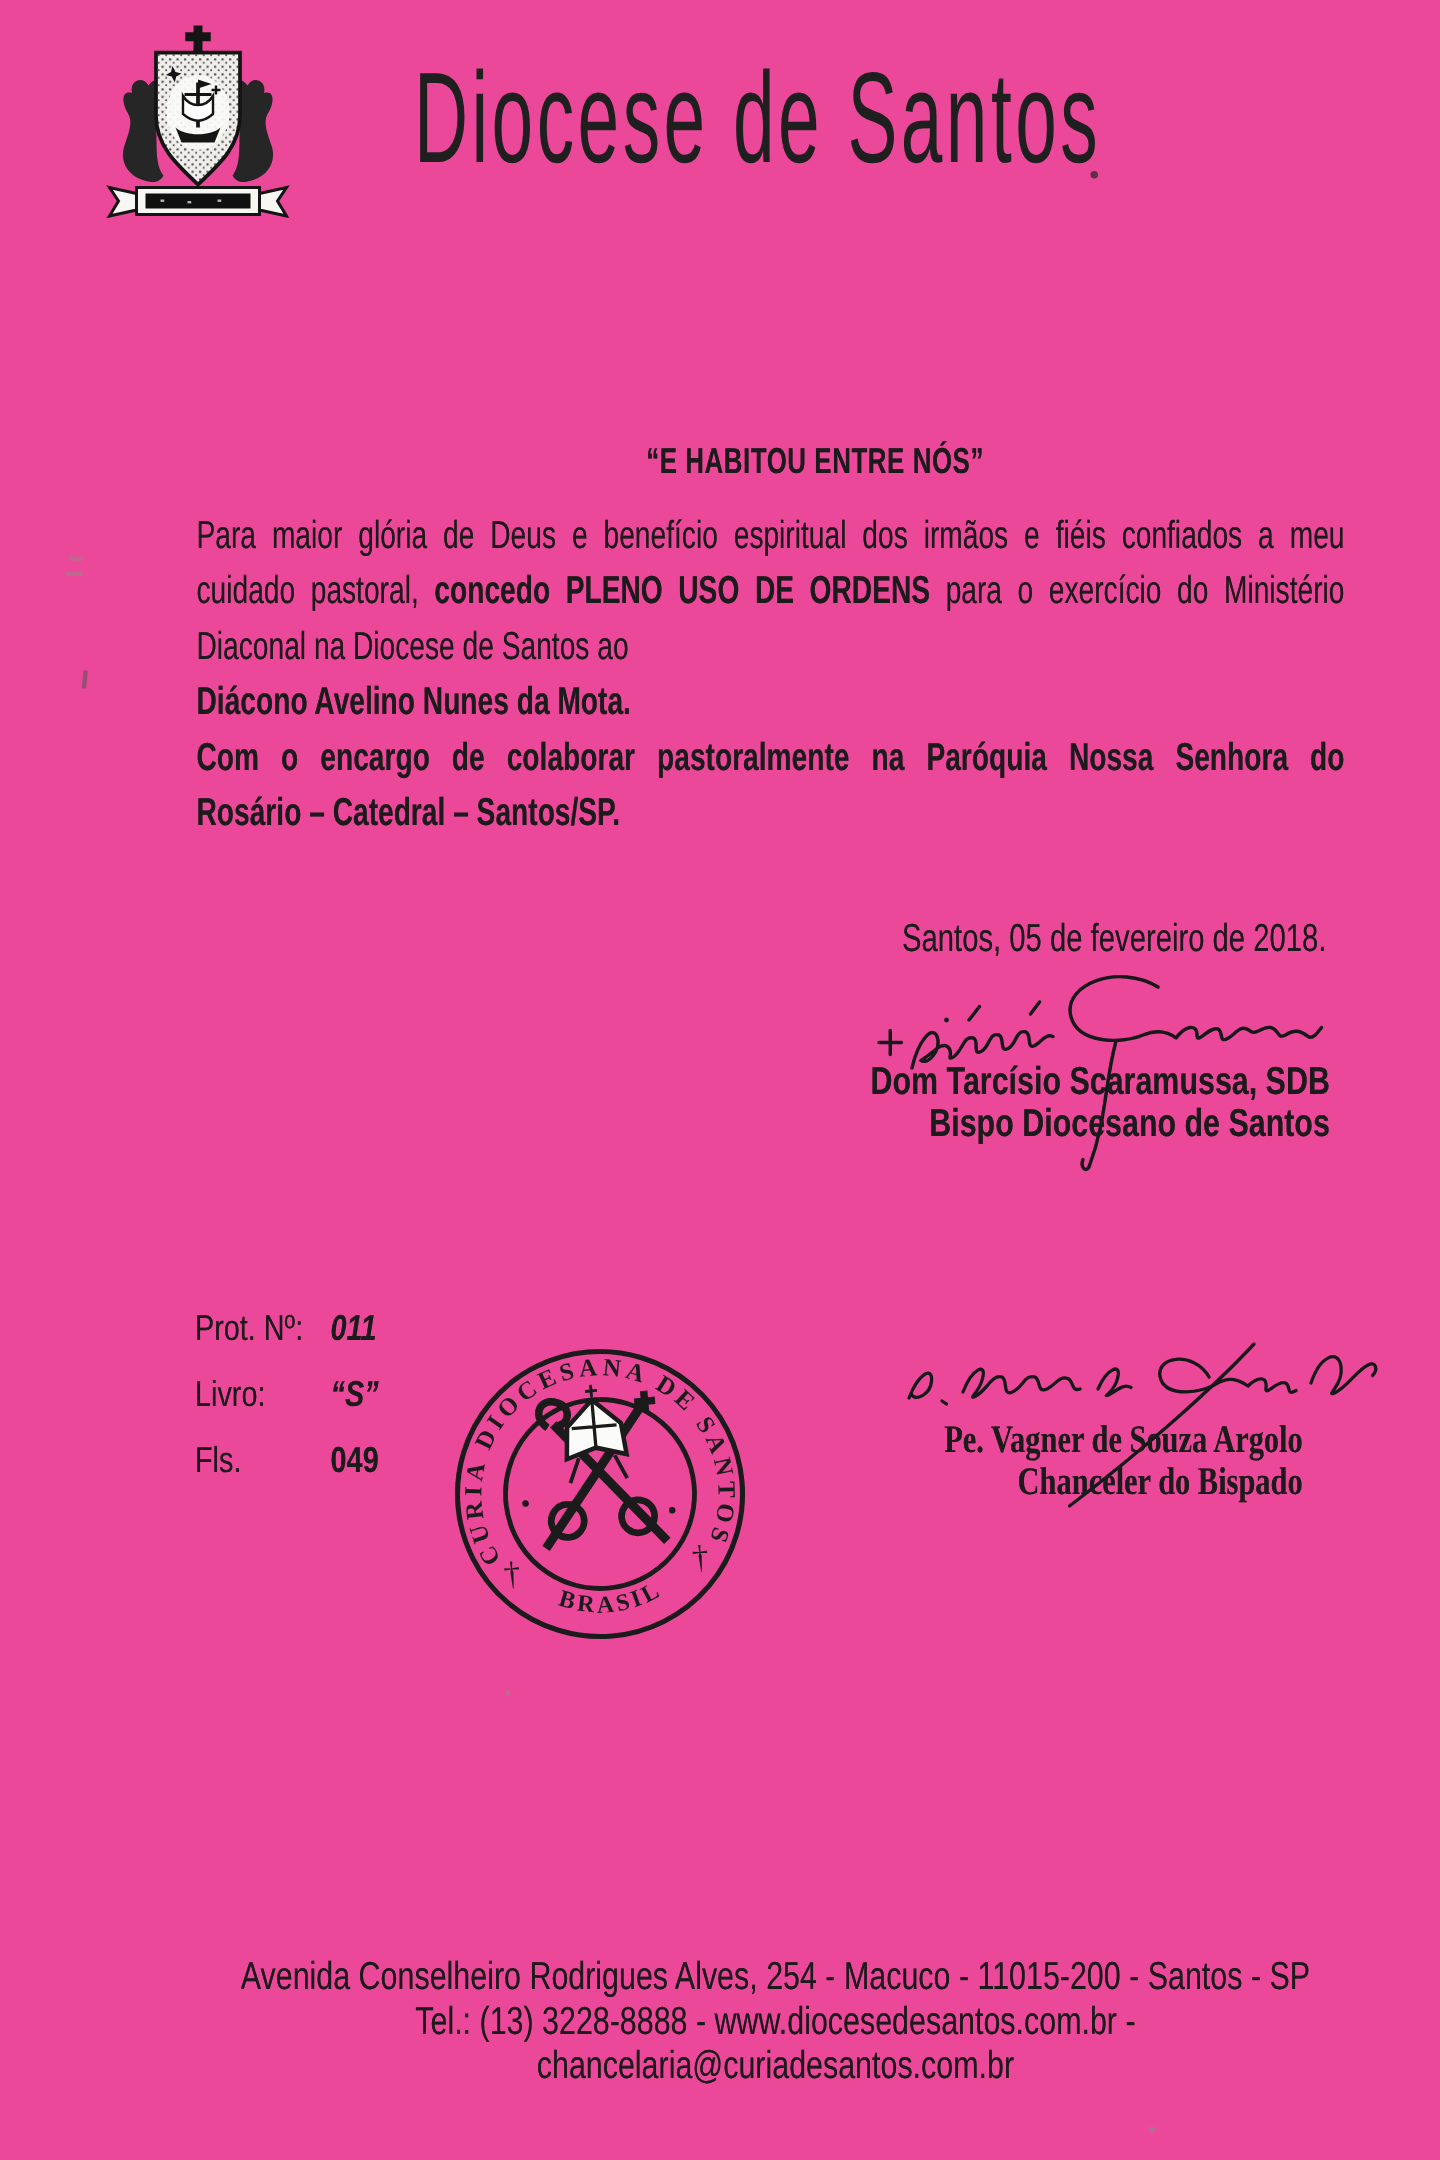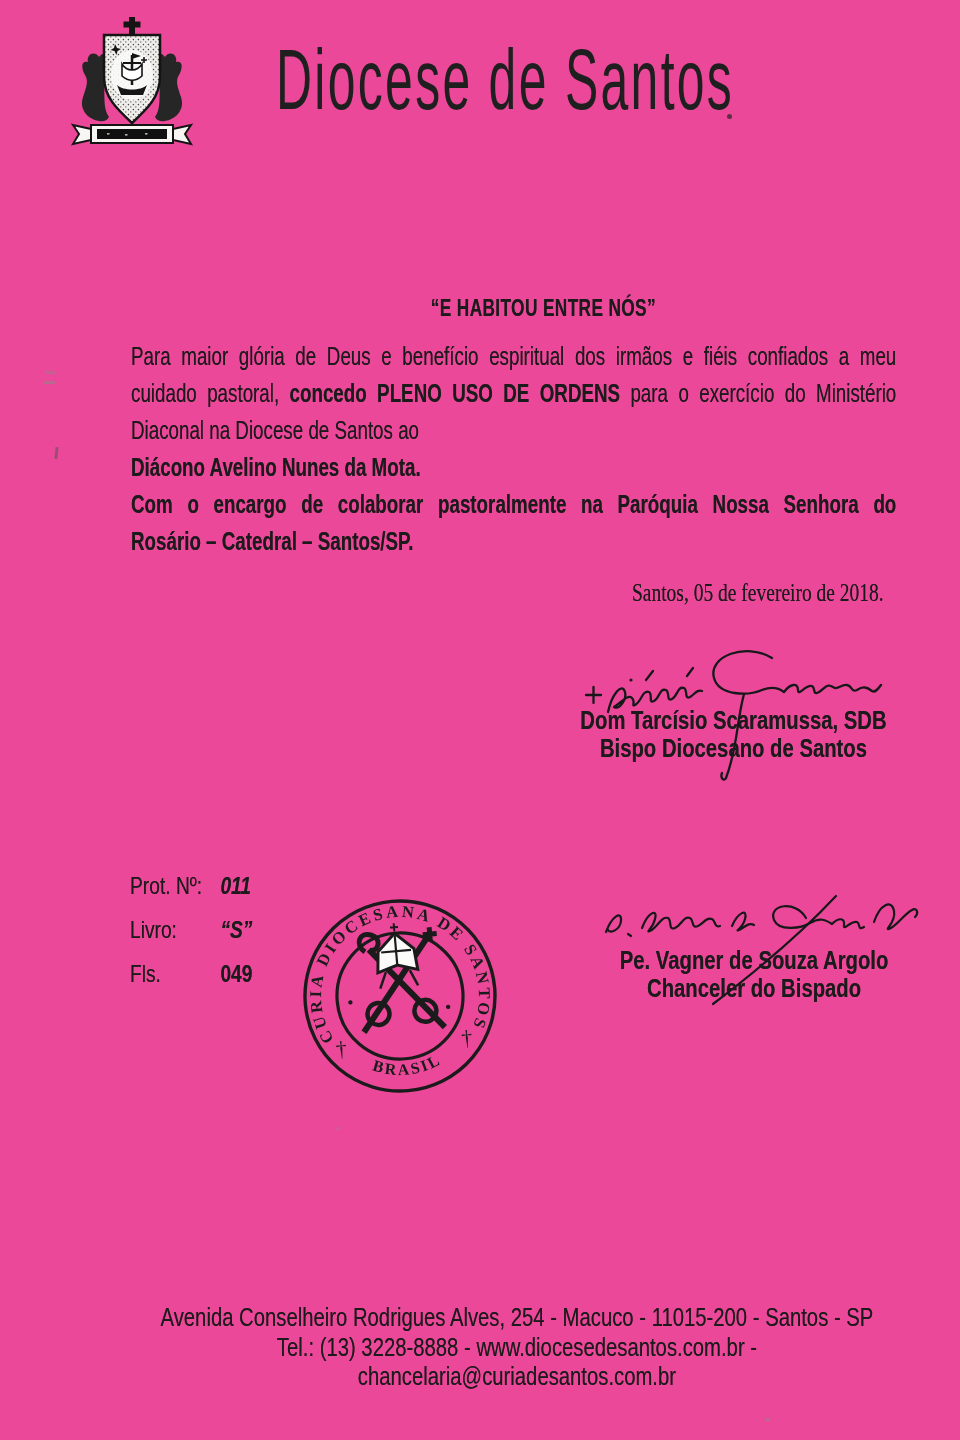--- a/index.html
+++ b/index.html
@@ -15,25 +15,25 @@
   .heading{display:inline-block;font-weight:700;font-size:24px;white-space:nowrap;
            transform:scaleX(.72);letter-spacing:.5px;text-shadow:0 0 .4px rgba(0,0,0,.55);}
   
   .para{left:131px;}
   .para-inner{width:1060px;transform:scaleX(.722);transform-origin:left top;
               font-size:26px;line-height:37px;text-shadow:0 0 .4px rgba(0,0,0,.5);}
   .jline{text-align:justify;text-align-last:justify;}
   .lline{text-align:justify;text-align-last:left;}
   .b{font-weight:700;}
   
-  .date-wrap{right:76px;top:578px;text-align:right;font-family:Liberation Serif, serif;}
+  .date-wrap{right:76px;top:610px;text-align:right;}
   .date{display:inline-block;font-size:26px;white-space:nowrap;transform:scaleX(.75);
         transform-origin:right top;text-shadow:0 0 .4px rgba(0,0,0,.5);}
   
-  .namesblock{text-align:center;}
+  .namesblock{text-align:right;}
   .names{display:inline-block;font-weight:700;font-size:26px;line-height:28px;white-space:nowrap;
          transform:scaleX(.78);transform-origin:right top;text-shadow:0 0 .4px rgba(0,0,0,.5);}
   
   .protrow{left:130px;transform:scaleX(.8);transform-origin:left top;font-size:24px;white-space:nowrap;
            text-shadow:0 0 .3px rgba(0,0,0,.5);}
   .protlabel{display:inline-block;width:113px;}
   .pv-ital{font-weight:700;font-style:italic;}
   .pv-bold{font-weight:700;}
   svg{display:block;}
   .speck{position:absolute;background:#8a8a8a;}
@@ -181,21 +181,21 @@
   <svg class="abs" style="left:598px;top:884px;pointer-events:none;" width="325" height="135" viewBox="0 0 325 135" fill="none" stroke="#17181a" stroke-width="2.2" stroke-linecap="round" stroke-linejoin="round">
     <path d="M8,48 C14,32 24,26 23,37 C22,46 12,50 10,46"></path>
     <path d="M30,50 l3,2"></path>
     <path d="M44,44 C50,28 60,24 57,35 C55,44 47,49 52,47 C60,43 63,32 70,34 C74,36 70,47 77,44 C84,41 85,32 92,34 C96,36 93,45 100,42 C106,39 108,33 114,35 C118,37 116,44 122,42"></path>
     <path d="M134,42 C140,28 150,24 147,35 C145,44 136,48 141,46 C147,43 151,38 156,41"></path>
     <path d="M208,34 C198,16 170,20 176,36 C181,48 204,44 212,39 C222,33 228,36 234,40 C240,34 247,33 246,41 C245,48 253,36 259,38 C263,40 259,47 266,43"></path>
     <path d="M276,38 C282,20 294,15 296,27 C298,39 286,46 291,45 C299,42 306,30 314,26 C319,23 321,29 317,33"></path>
     <path d="M238,12 C210,42 165,82 115,120"></path>
   </svg>
 
-  <div class="abs namesblock" style="right:72px;top:946px;">
+  <div class="abs namesblock" style="right:92px;top:946px;font-family:Liberation Serif, serif;">
     <div class="names">
       <div>Pe. Vagner de Souza Argolo</div>
       <div>Chanceler do Bispado</div>
     </div>
   </div>
 
   <div class="abs footer-wrap">
     <div class="footer">
       <div>Avenida Conselheiro Rodrigues Alves, 254 - Macuco - 11015-200 - Santos - SP</div>
       <div>Tel.: (13) 3228-8888 -  www.diocesedesantos.com.br -</div>

